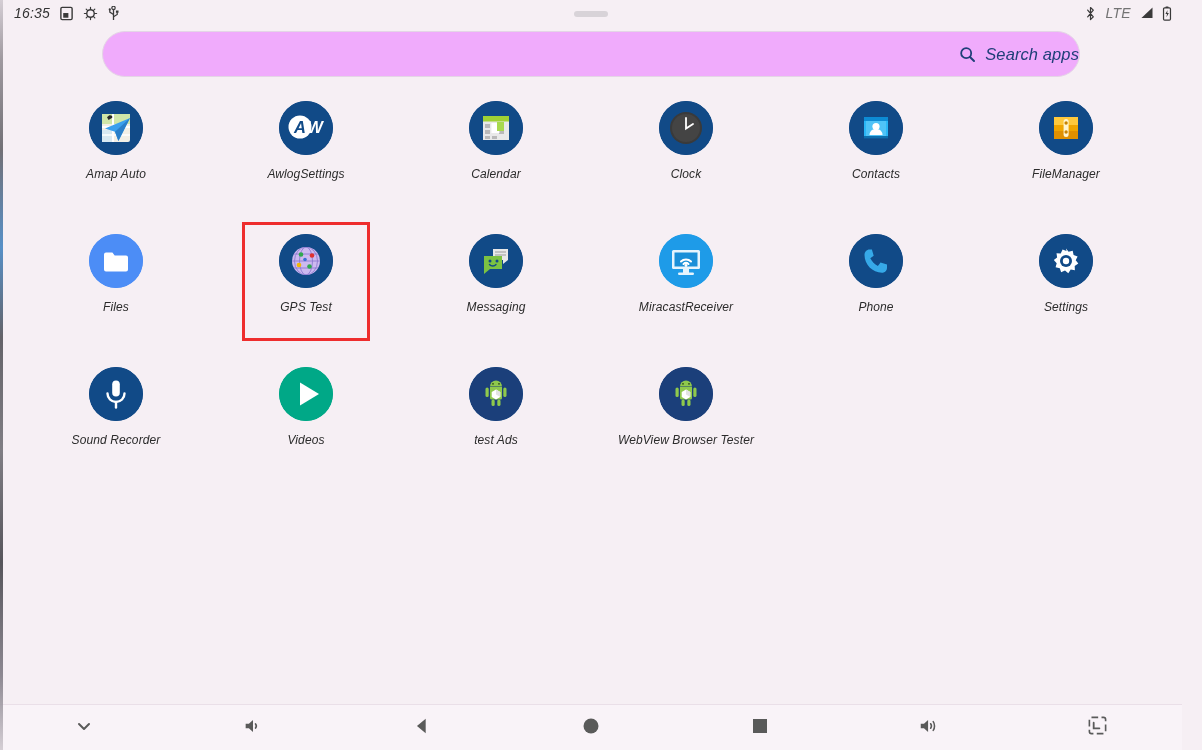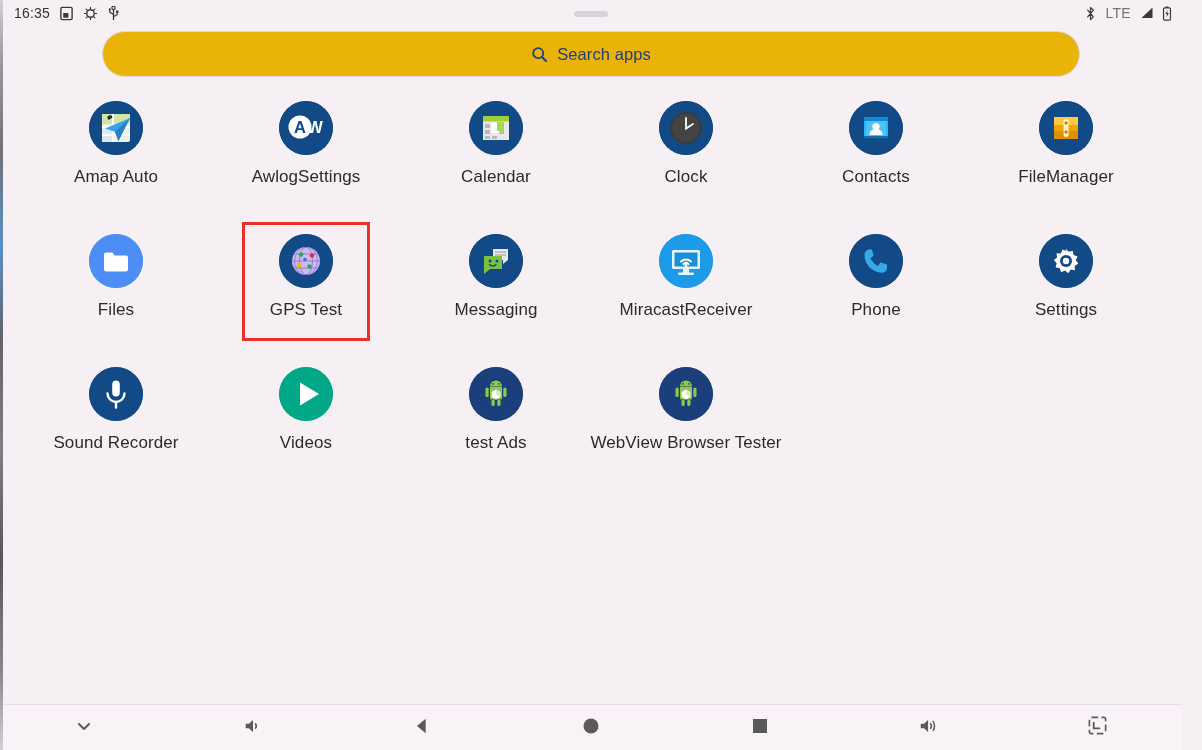--- a/index.html
+++ b/index.html
@@ -12,20 +12,21 @@
     background: #f6eff4;
   }
 
   #screen {
     position: relative;
     width: 1182px;
     height: 750px;
     background: #f6eff4;
     display: flex;
     flex-direction: column;
+    font-style: italic;
   }
 
   
   #edge-strip {
     position: absolute;
     left: 0; top: 0;
     width: 3px;
     height: 750px;
     background: linear-gradient(180deg,#cfc8cf 0%, #8f8a90 8%, #5b5a60 20%, #3b7fbf 33%,
                 #4a4a50 45%, #6b6a70 60%, #3a3a40 75%, #7a7680 90%, #cfc8cf 100%);
@@ -64,25 +65,25 @@
   #search-wrap {
     flex: 0 0 auto;
     padding: 5px 0 0 0;
     display: flex;
     justify-content: center;
   }
   #search-bar {
     width: 978px;
     height: 46px;
     border-radius: 23px;
-    background: #eab308;
+    background: #f0abfc;
     border: 1px solid #e4d5e6;
     display: flex;
     align-items: center;
-    justify-content: center;
+    justify-content: flex-end;
     gap: 9px;
     cursor: text;
   }
   #search-placeholder {
     font-size: 16.5px;
     color: #1f3f78;
     letter-spacing: .1px;
   }
 
   
@@ -108,21 +109,21 @@
     height: 54px;
     border-radius: 50%;
     display: flex;
     align-items: center;
     justify-content: center;
     overflow: hidden;
     position: relative;
   }
   .app-label {
     margin-top: 12px;
-    font-size: 17px;
+    font-size: 12px;
     color: #2b2b2b;
     text-align: center;
     white-space: nowrap;
     letter-spacing: .1px;
   }
   .app-cell.selected::after {
     content: "";
     position: absolute;
     left: 50%;
     transform: translateX(-50%);

